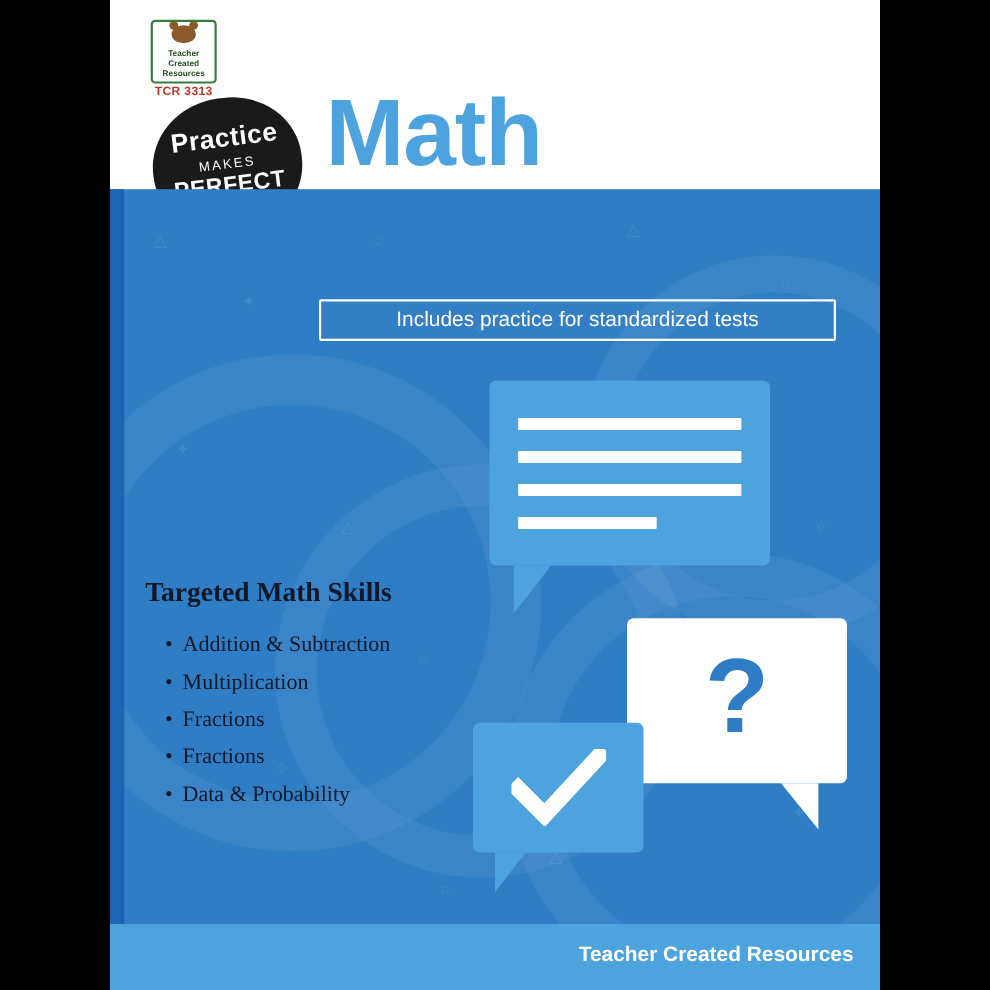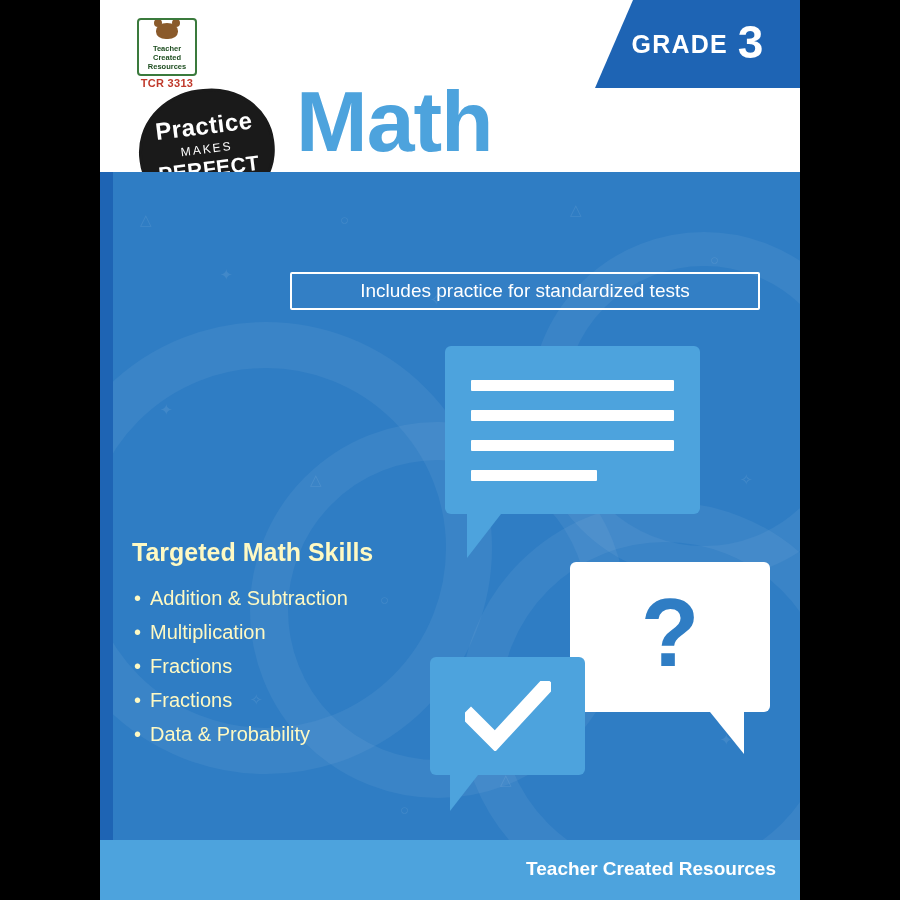--- a/index.html
+++ b/index.html
@@ -213,32 +213,33 @@
     align-items: center;
     justify-content: center;
     box-sizing: border-box;
     background: rgba(255,255,255,0.02);
   }
 
   
   .skills {
     position: absolute;
     left: 32px;
-    top: 366px;
+    top: 353px;
     width: 330px;
-    color: #fef9c3;
+    color: #0f172a;
+    font-family: Liberation Serif, serif;
   }
   .skills-title {
     font-size: 25px;
     font-weight: bold;
     margin-bottom: 14px;
   }
   .skills-list {
     list-style: none;
-    margin: 0;
+    margin: 16px;
     padding: 0;
   }
   .skills-list li {
     font-size: 20px;
     line-height: 34px;
     padding-left: 18px;
     position: relative;
     white-space: nowrap;
   }
   .skills-list li::before {
@@ -369,24 +370,20 @@
   }
 </style>
 </head>
 <body>
 
 <div class="page">
   <div class="cover">
 
     <div class="top-band"></div>
 
-    <div class="grade-flag">
-      <span class="grade-word">GRADE</span>
-      <span class="grade-num">3</span>
-    </div>
 
     <div class="logo-block">
       <div class="logo-box">
         <div class="logo-bear"></div>
         <div class="logo-text">Teacher Created Resources</div>
       </div>
       <div class="tcr-code">TCR 3313</div>
     </div>
 
     <div class="pmp-badge">

